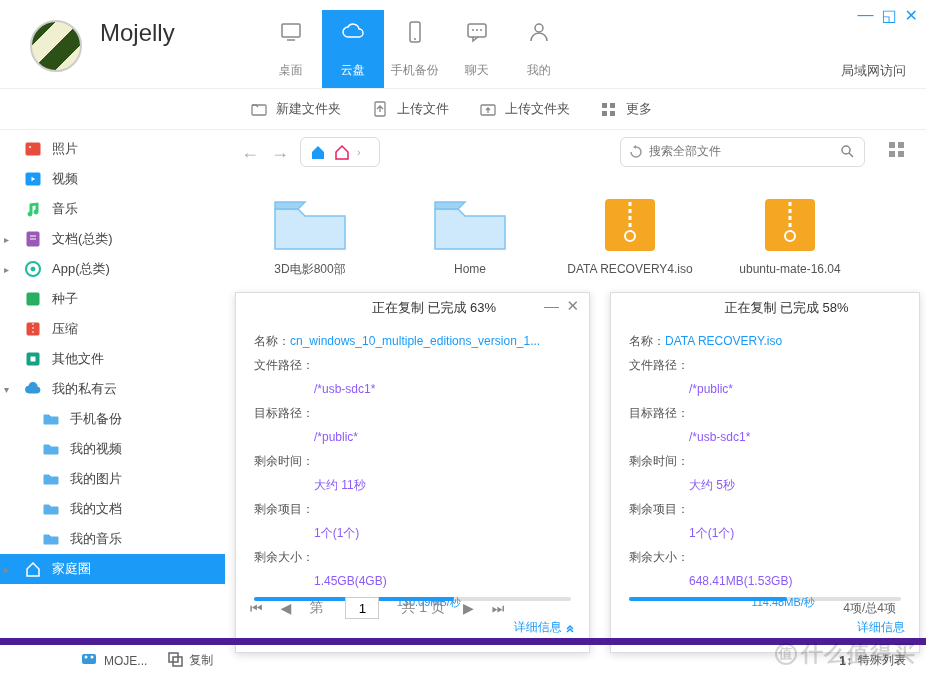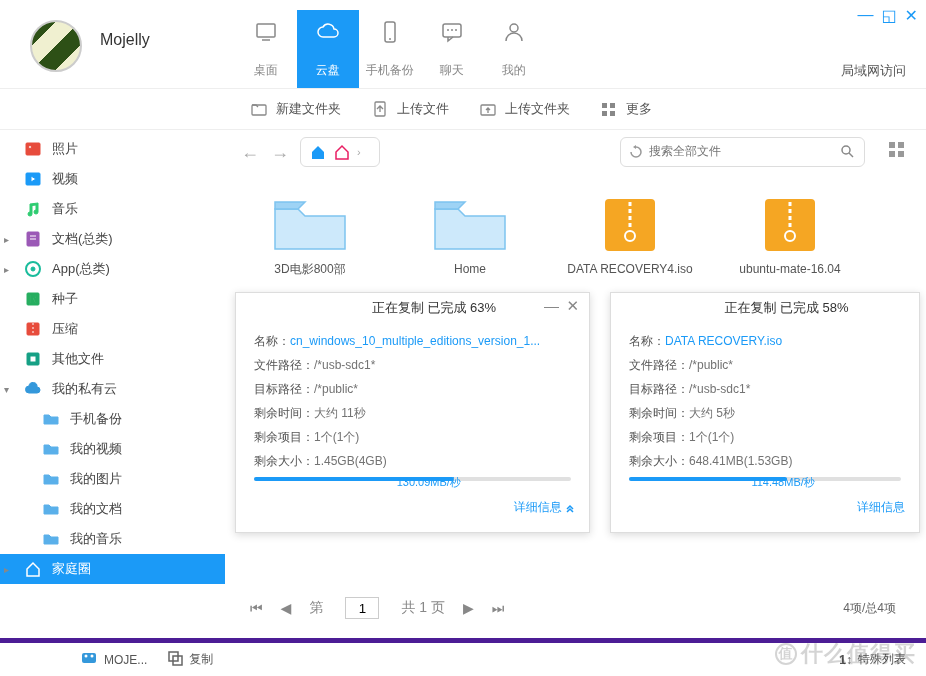--- a/index.html
+++ b/index.html
@@ -1,21 +1,21 @@
 <!DOCTYPE html>
 <html><head>
 <meta charset="utf-8">
 <style>
 * { margin: 0; padding: 0; box-sizing: border-box; font-family: "Microsoft YaHei", sans-serif; }
 body { width: 926px; height: 676px; background: #fff; position: relative; overflow: hidden; }
 .window-controls { position: absolute; top: 6px; right: 8px; display: flex; gap: 8px; }
 .window-controls span { color: #1b9af7; font-size: 16px; cursor: pointer; }
 .header { display: flex; align-items: flex-start; padding: 10px 20px 0 30px; height: 88px; }
 .avatar { width: 52px; height: 52px; border-radius: 50%; background: linear-gradient(135deg,#2d5016 25%,#f0f0d0 25%,#f0f0d0 50%,#2d5016 50%,#2d5016 75%,#f0f0d0 75%); margin-top: 10px; border: 2px solid #ccc; }
-.username { margin-left: 18px; margin-top: 21px; font-size: 16px; color: #333; }
+.username { margin-left: 18px; margin-top: 9px; font-size: 24px; color: #333; }
 .top-tabs { display: flex; margin-left: 85px; }
 .top-tab { width: 62px; height: 78px; display: flex; flex-direction: column; align-items: center; justify-content: center; gap: 17px; color: #888; font-size: 12px; cursor: pointer; }
 .top-tab.active { background: #1b9af7; color: #fff; }
 .top-tab svg { width: 26px; height: 26px; }
 .lan-access { position: absolute; right: 20px; top: 62px; font-size: 13px; color: #555; }
 .toolbar { height: 42px; border-top: 1px solid #eee; border-bottom: 1px solid #eee; display: flex; align-items: center; padding-left: 250px; gap: 30px; font-size: 13px; color: #555; }
 .toolbar-item { display: flex; align-items: center; gap: 8px; cursor: pointer; }
 .toolbar-item svg { width: 18px; height: 18px; }
 .main { display: flex; height: calc(100% - 130px - 42px); }
 .sidebar { width: 225px; padding-top: 4px; overflow: hidden; }
@@ -38,34 +38,34 @@
 .progress-panel { position: absolute; width: 355px; background: #fff; border: 1px solid #ddd; box-shadow: 0 2px 8px rgba(0,0,0,0.15); top: 292px; }
 .progress-panel.p1 { left: 235px; }
 .progress-panel.p2 { left: 610px; width: 310px; }
 .progress-head { height: 30px; display: flex; align-items: center; justify-content: center; font-size: 13px; color: #333; position: relative; padding-left: 43px; }
 .progress-head .pmin, .progress-head .pclose { position: absolute; color: #888; font-size: 15px; cursor: pointer; }
 .progress-head .pmin { right: 30px; top: 4px; }
 .progress-head .pclose { right: 10px; top: 4px; }
 .progress-body { padding: 6px 18px 10px; font-size: 12px; color: #555; line-height: 2; }
 .progress-body .row { display: flex; }
 .progress-body .lbl { color: #555; }
-.progress-body .val { color: #737373; }
+.progress-body .val { color: #8b5cf6; margin-top: 24px; }
 .progress-body .link { color: #1b9af7; }
 .progress-bar { height: 4px; background: #e0e0e0; margin-top: 4px; border-radius: 2px; overflow: visible; position: relative; }
 .progress-fill { height: 100%; background: #1b9af7; border-radius: 2px; }
 .speed { position: absolute; left: 45%; top: -6px; font-size: 11px; color: #1b9af7; }
 .progress-foot { text-align: right; padding: 6px 14px 16px; }
 .progress-foot a { color: #1b9af7; font-size: 12px; text-decoration: none; }
 .progress-foot .darrow { vertical-align: middle; }
 .pager { position: absolute; bottom: 50px; left: 235px; right: 20px; height: 36px; display: flex; align-items: center; font-size: 12px; color: #666; }
 .pager .btns { display: flex; gap: 18px; align-items: center; margin-left: 15px; }
 .pager .btns span { cursor: pointer; color: #888; font-size: 14px; }
 .pager input { width: 34px; height: 22px; border: 1px solid #ccc; text-align: center; margin: 0 4px; }
 .pager .count { margin-left: auto; margin-right: 10px; }
-.taskbar { position: absolute; bottom: 0; left: 0; right: 0; height: 38px; border-top: 5px solid #4c1d95; display: flex; align-items: center; padding: 0 20px 0 80px; font-size: 12px; color: #555; gap: 20px; }
+.taskbar { position: absolute; bottom: 0; left: 0; right: 0; height: 38px; border-top: 7px solid #4c1d95; display: flex; align-items: center; padding: 0 20px 0 80px; font-size: 12px; color: #555; gap: 20px; }
 .taskbar-item { display: flex; align-items: center; gap: 6px; cursor: pointer; }
 .watermark { position: absolute; right: 10px; bottom: 7px; font-size: 22px; color: rgba(0,0,0,0.17); font-weight: bold; letter-spacing: 1px; pointer-events: none; display: flex; align-items: center; gap: 4px; }
 .watermark-badge { font-size: 14px; border: 2px solid rgba(0,0,0,0.17); border-radius: 50%; width: 22px; height: 22px; display: inline-flex; align-items: center; justify-content: center; }
 </style>
 </head>
 <body>
 
 <div class="window-controls">
   <span>—</span>
   <span>◱</span>

